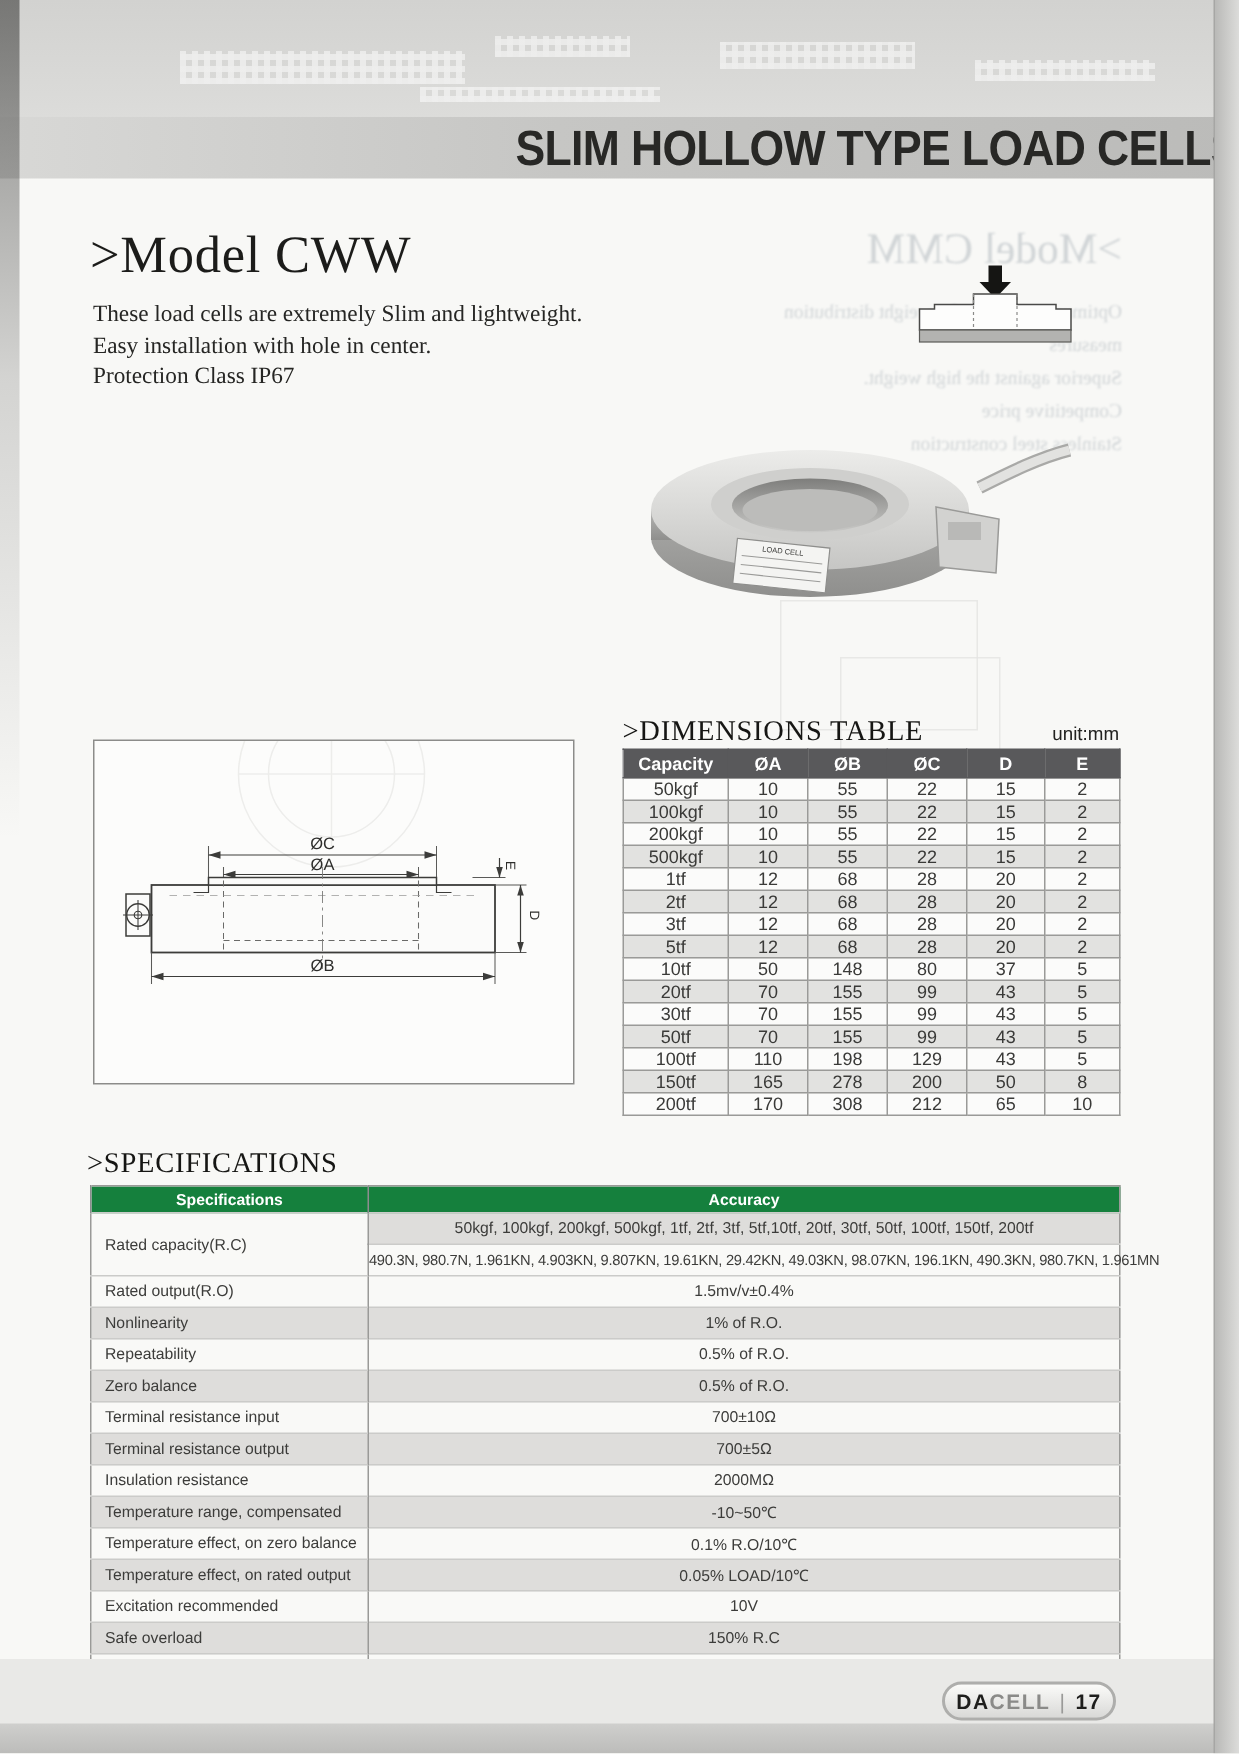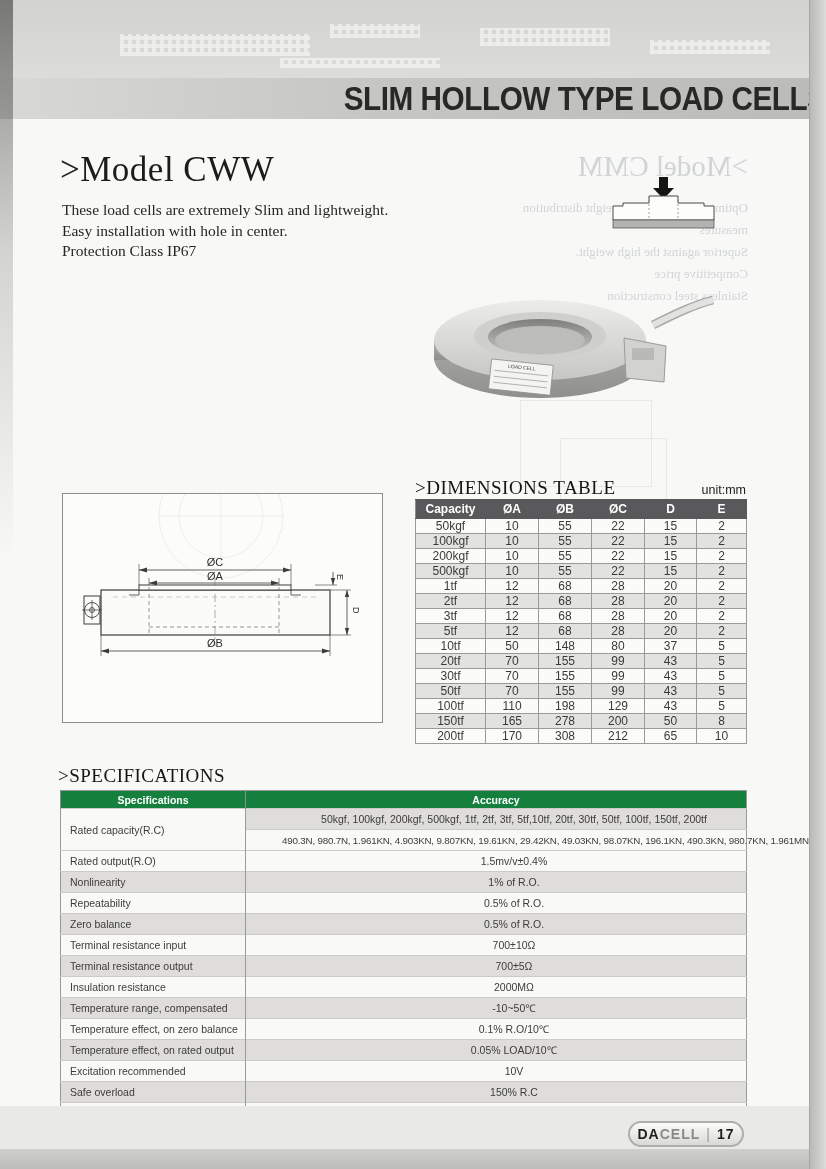--- a/index.html
+++ b/index.html
@@ -62,21 +62,21 @@
 
   
   .spec-heading{position:absolute;left:58px;top:765px;font-family:"Liberation Serif",serif;
     font-size:19px;color:#161614;letter-spacing:.5px;}
   table.spec{position:absolute;left:60px;top:790px;width:686px;border-collapse:collapse;
     table-layout:fixed;font-size:10.5px;color:#3c3c3a;border:1px solid #9a9a98;border-bottom:2px solid #4a4a48;}
   table.spec th{background:#15803d;color:#fff;font-weight:bold;height:15px;
     border-left:1px solid #8d8d8f;}
   table.spec td{height:20px;border-top:1px solid #cbcbc9;background:#f9f9f7;padding:0;}
   table.spec td.spec-label{padding-left:9px;text-align:left;border-right:1px solid #9a9a98;margin-top:34px;}
-  table.spec td.spec-value{text-align:center;padding-left:36px;}
+  table.spec td.spec-value{text-align:center;}
   table.spec tr.shade td{background:#dedddb;}
   .cap-line2{font-size:9.8px;letter-spacing:-.2px;white-space:nowrap;}
 
   
   .footer-pill{position:absolute;left:628px;top:1121px;width:116px;height:26px;border-radius:13px;
     background:linear-gradient(180deg,#fbfbf9,#d9d9d7);border:2px solid #aeaeac;box-sizing:border-box;
     display:flex;align-items:center;justify-content:center;gap:6px;font-size:14px;font-weight:bold;letter-spacing:1px;}
   .brand-bold{color:#1e1e1c;}
   .brand-light{color:#8a8a88;margin-left:-6px;}
   .pill-divider{color:#9a9a98;font-weight:normal;}

